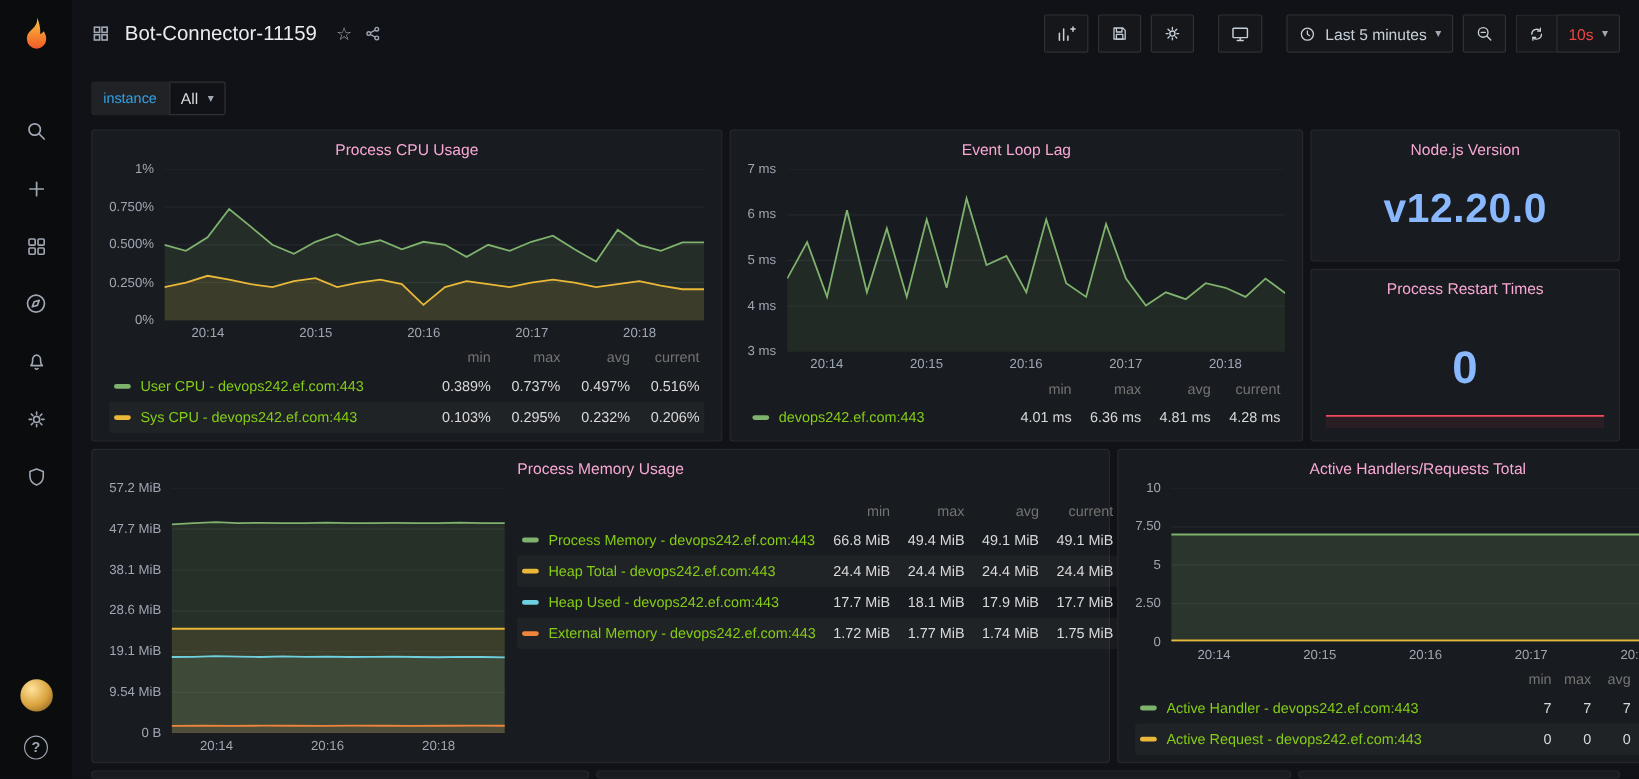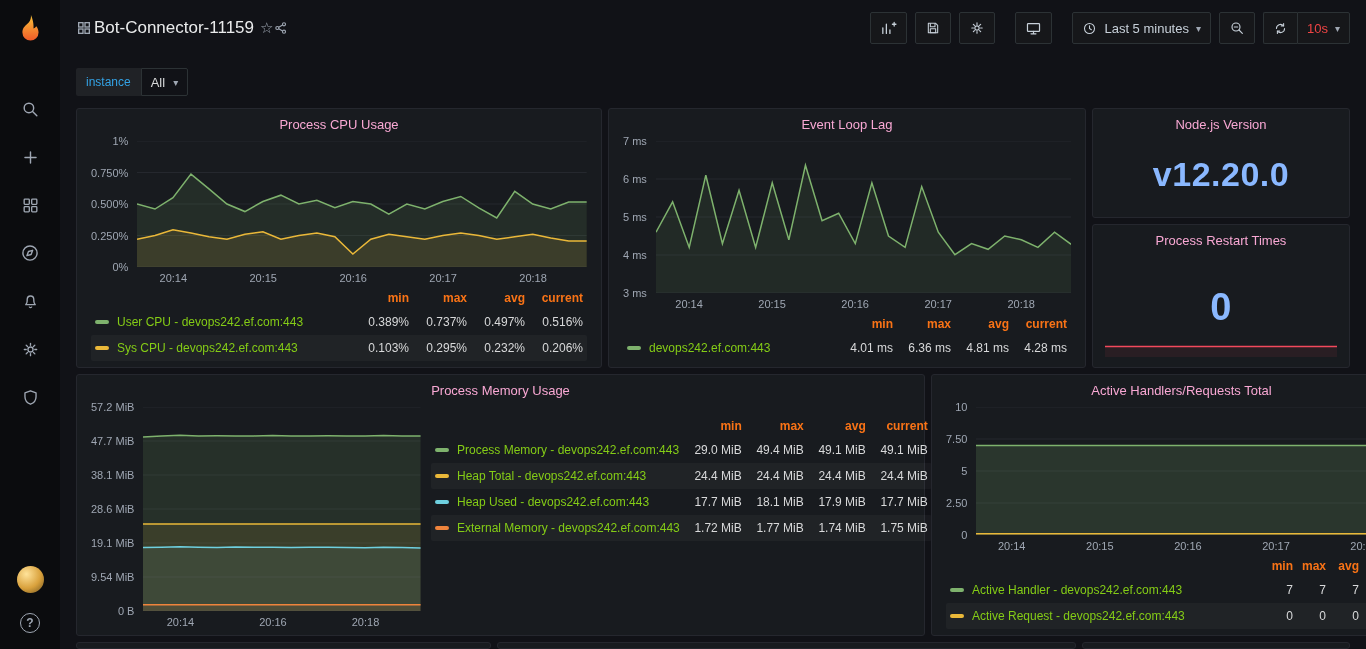--- a/index.html
+++ b/index.html
@@ -9,21 +9,21 @@
 
 .sidebar{position:absolute;left:0;top:0;width:60px;height:649px;background:#0b0c0e;display:flex;flex-direction:column;align-items:center;z-index:5}
 .logo{width:60px;height:56px;display:flex;align-items:center;justify-content:center;cursor:pointer;background:none;border:none}
 .snav{display:flex;flex-direction:column;align-items:center;gap:26px;margin-top:42px}
 .sbottom{margin-top:auto;margin-bottom:16px;display:flex;flex-direction:column;align-items:center;gap:20px}
 .sicon{width:22px;height:22px;display:flex;align-items:center;justify-content:center;cursor:pointer;background:none;border:none;color:#9fa7b3;padding:0}
 .avatar{width:27px;height:27px;border-radius:50%;background:radial-gradient(circle at 35% 30%,#ffe39a,#d9a13c 55%,#6f5420);border:none;cursor:pointer}
 .helpq{width:20px;height:20px;border-radius:50%;border:1.6px solid #9fa7b3;color:#9fa7b3;display:flex;align-items:center;justify-content:center;font-size:12px;font-weight:700;background:none;cursor:pointer}
 
 .topbar{position:absolute;left:60px;top:0;width:1306px;height:56px;display:flex;align-items:center;padding:0 16px}
-.tb-left{display:flex;align-items:center;color:#9fa7b3}
+.tb-left{display:flex;align-items:center;gap:10px;color:#9fa7b3}
 .dtitle{color:#eaebec;font-size:17px;font-weight:500;margin:0 6px 0 2px}
 .ticon{background:none;border:none;color:#9fa7b3;cursor:pointer;font-size:15px;display:flex;align-items:center;padding:0}
 .tb-right{margin-left:auto;display:flex;align-items:center;gap:8px}
 .tbtn{height:32px;min-width:34px;display:inline-flex;align-items:center;justify-content:center;gap:7px;padding:0 9px;background:#16171a;border:1px solid #2c3235;border-radius:2px;color:#c7d0d9;font-size:13px;cursor:pointer;font-family:inherit}
 .sep{margin-left:12px}
 .caret{font-size:10px;color:#9fa7b3}
 .tgroup{display:flex}
 .tgroup .tbtn:first-child{border-right:none;border-radius:2px 0 0 2px}
 .tgroup .tbtn:last-child{border-radius:0 2px 2px 0}
 .interval-label{color:#ef4444;font-weight:500}
@@ -40,21 +40,21 @@
 .plotarea{grid-column:2;grid-row:1;position:relative;cursor:crosshair}
 .plotsvg{position:absolute;inset:0;width:100%;height:100%;display:block}
 .gridline{stroke:#2f3238;stroke-opacity:.6}
 .xlabels{grid-column:2;grid-row:2;position:relative;color:#9fa7b3;font-size:11px}
 .xlabels span{position:absolute;top:5px;transform:translateX(-50%);white-space:nowrap}
 
 .legend{flex:none;font-size:12px;margin-top:2px}
 .lrow{display:flex;align-items:center;height:26px;padding:0 4px;border-radius:2px}
 .lrow:nth-child(odd):not(.lhead){background:rgba(255,255,255,.035)}
 .lhead{height:22px}
-.lhead .lval{color:#f97316;font-weight:700}
+.lhead .lval{color:#737373;font-weight:400}
 .lkey{width:14px;height:4px;border-radius:2px;margin-right:8px;flex:none}
 .lname{flex:1;white-space:nowrap;overflow:hidden;text-overflow:ellipsis;color:#84cc16;cursor:pointer}
 .lval{width:58px;text-align:right;white-space:nowrap}
 .legend--narrow .lval{width:33px}
 .legend--narrow .lval:last-child{width:54px}
 .panel-row{flex:1;min-height:0;display:flex}
 .chart-mem{width:330px;flex:none}
 .legend-side{flex:1;margin:12px 0 0 10px;align-self:flex-start}
 .legend-side .lval{width:62px}
 
@@ -388,21 +388,21 @@
           <div class="lrow lhead">
             <span class="lname"></span>
             <span class="lval">min</span>
             <span class="lval">max</span>
             <span class="lval">avg</span>
             <span class="lval">current</span>
           </div>
           <div class="lrow">
             <span class="lkey" style="background: rgb(126, 178, 109);"></span>
             <span class="lname">Process Memory - devops242.ef.com:443</span>
-            <span class="lval">29.0 MiB</span>
+            <span class="lval">66.8 MiB</span>
             <span class="lval">49.4 MiB</span>
             <span class="lval">49.1 MiB</span>
             <span class="lval">49.1 MiB</span>
           </div>
           <div class="lrow">
             <span class="lkey" style="background: rgb(234, 184, 57);"></span>
             <span class="lname">Heap Total - devops242.ef.com:443</span>
             <span class="lval">24.4 MiB</span>
             <span class="lval">24.4 MiB</span>
             <span class="lval">24.4 MiB</span>

